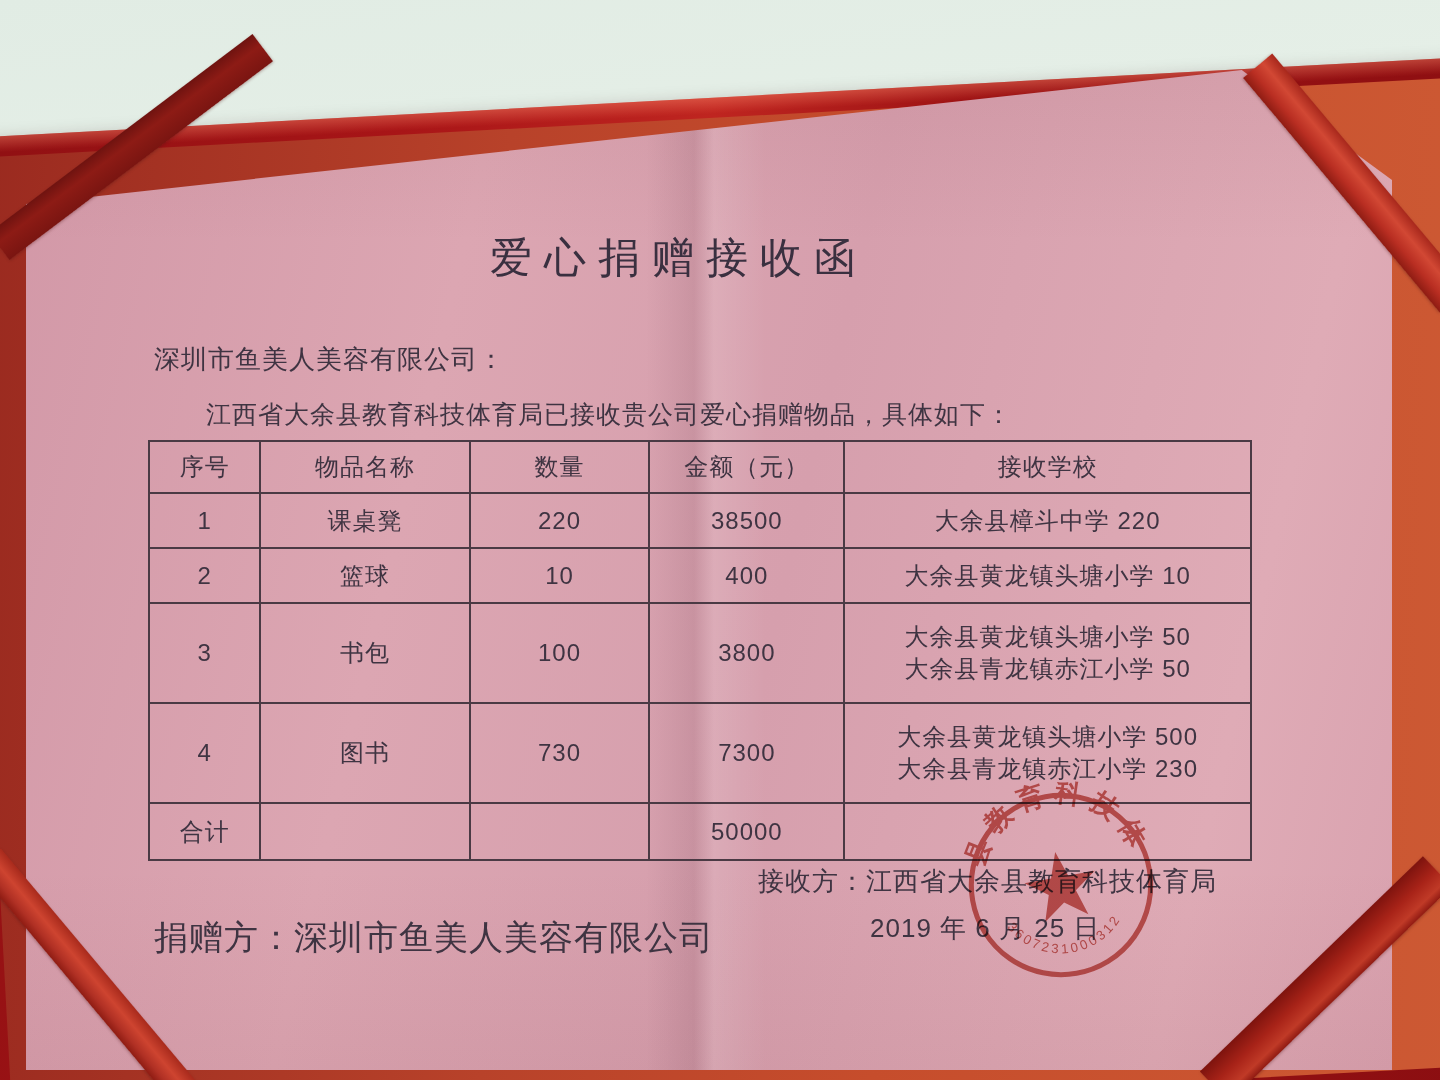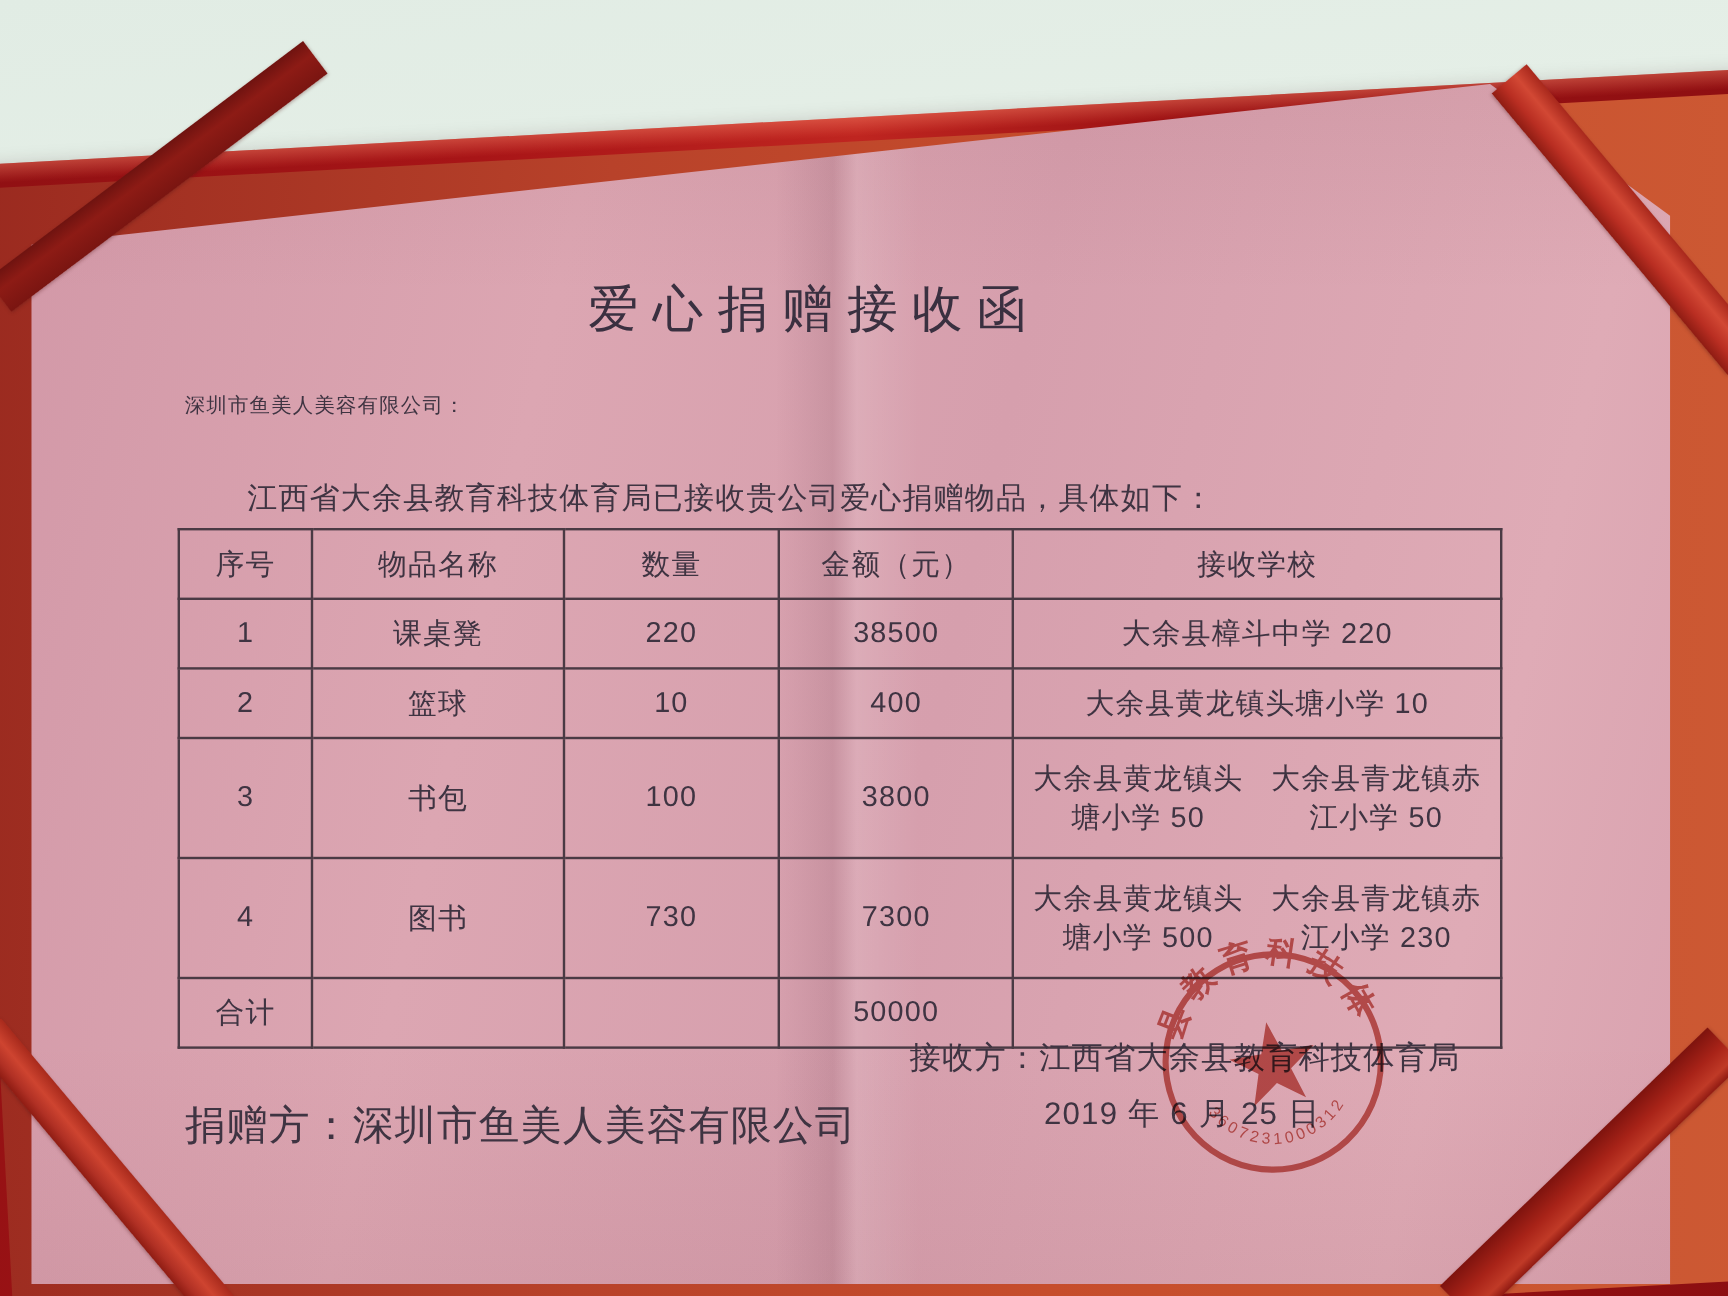--- a/index.html
+++ b/index.html
@@ -52,34 +52,34 @@
     background:linear-gradient(180deg,#a8281c,#d24834 35%,#b92e22 70%,#8f1c13);}
   .ribbon-bl{left:-66px;top:960px;width:306px;height:32px;transform:rotate(50deg);
     background:linear-gradient(180deg,#a82a1c,#ce4430 40%,#b03024 75%,#8f1c13);}
   .ribbon-br{left:1171px;top:958px;width:310px;height:42px;transform:rotate(-44deg);
     background:linear-gradient(180deg,#7e130e,#a82318 45%,#c03a27 80%,#901a12);}
   
   .doc-title{
     position:absolute;left:0;right:60px;top:168px;text-align:center;
     font-size:42px;font-weight:normal;letter-spacing:12px;color:#3a3040;
   }
-  .salutation{position:absolute;left:128px;top:264px;font-size:17px;letter-spacing:1px;}
+  .salutation{position:absolute;left:128px;top:280px;font-size:26px;letter-spacing:1px;}
   .intro{position:absolute;left:180px;top:336px;font-size:25px;letter-spacing:1px;}
   table.donation{
     position:absolute;left:122px;top:378px;width:1104px;
     border-collapse:collapse;table-layout:fixed;
     font-size:24px;color:#3f3442;
   }
   table.donation td,table.donation th{
     border:2px solid #4a3a44;text-align:center;vertical-align:middle;
-    font-weight:normal;padding:12px 4px;letter-spacing:1px;
+    font-weight:normal;padding:0 4px;letter-spacing:1px;
   }
   col.c1{width:10.1%}col.c2{width:19%}col.c3{width:16.3%}col.c4{width:17.7%}col.c5{width:36.9%}
   tr.h-head{height:52px}tr.h-s{height:55px}tr.h-d{height:100px}tr.h-t{height:57px}
-  td .schools{display:flex;flex-direction:row;justify-content:space-evenly;height:100%;}
+  td .schools{display:flex;flex-direction:column;justify-content:space-evenly;height:100%;}
   td.total-label{text-align:left;padding-left:22px;font-family:Liberation Mono, monospace;}
   
   .footer-left{position:absolute;left:128px;top:808px;font-size:34px;letter-spacing:1px;margin-top:45px;}
   .footer-right{position:absolute;left:732px;top:802px;font-size:26px;letter-spacing:1px;}
   .footer-right .date{margin-top:12px;margin-left:112px;}
   
   .seal{
     position:absolute;left:928px;top:716px;width:214px;height:214px;
     mix-blend-mode:multiply;opacity:.85;transform:rotate(-10deg);
   }

